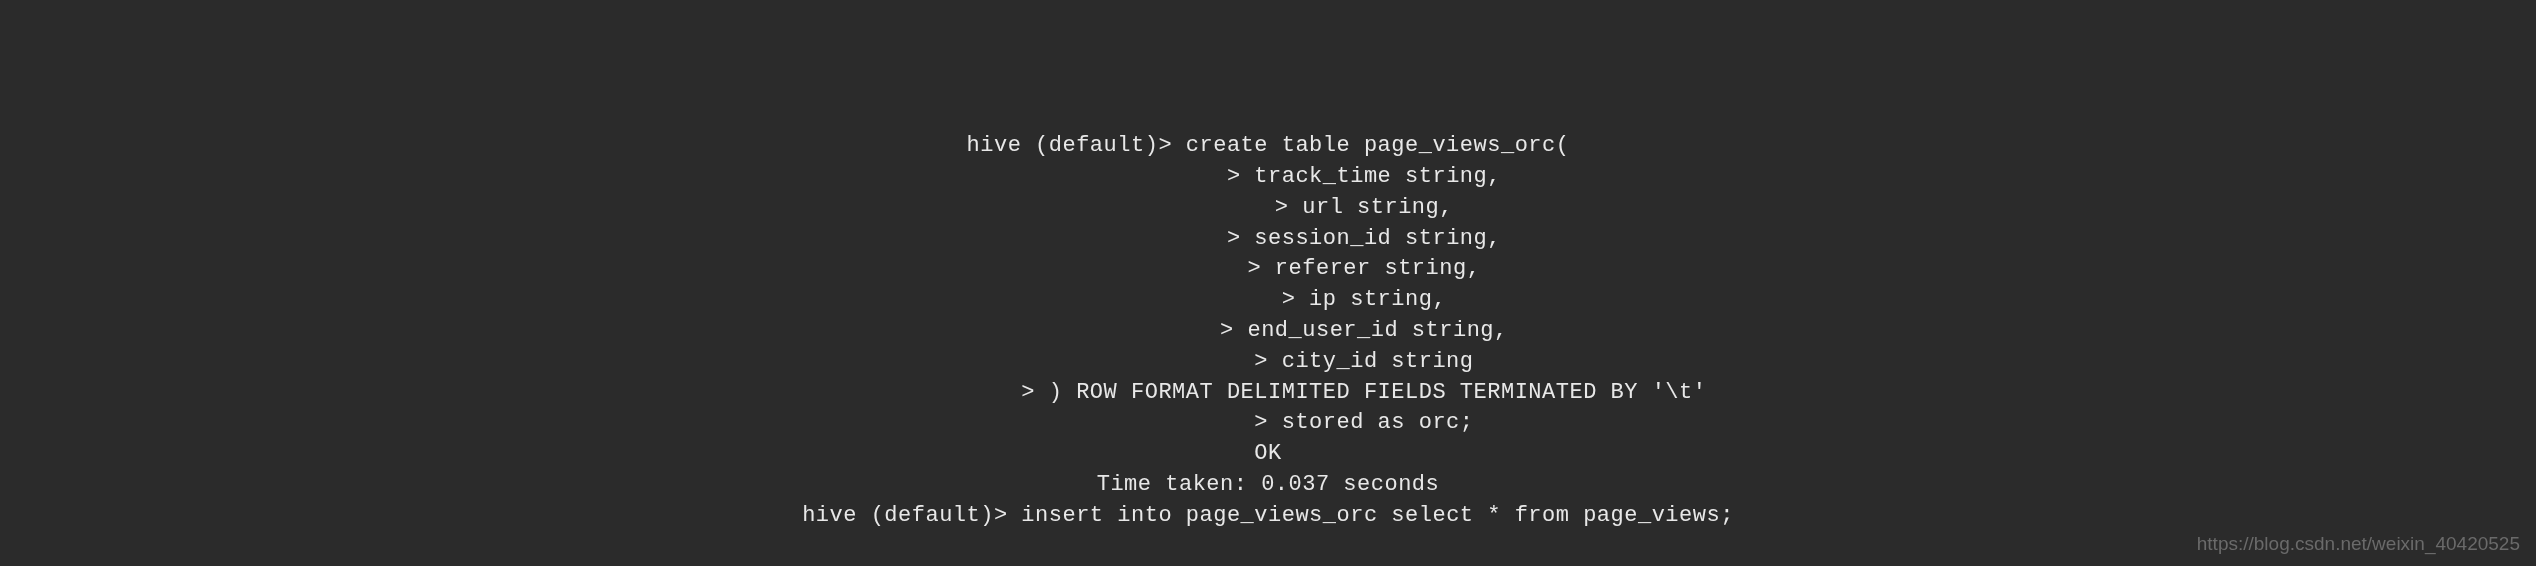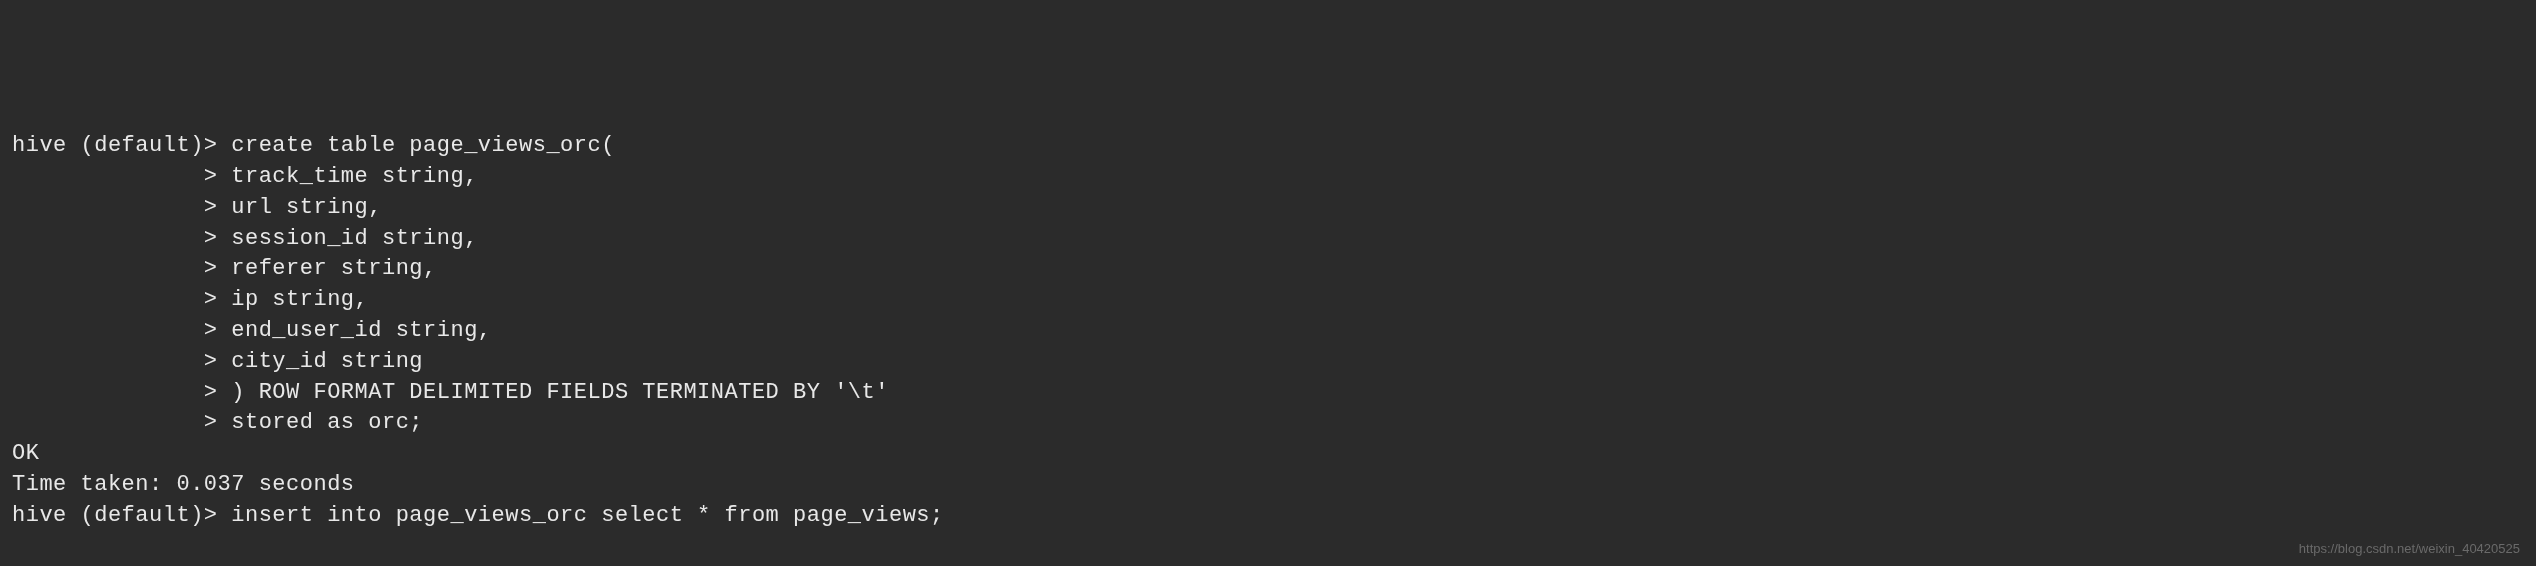--- a/index.html
+++ b/index.html
@@ -15,26 +15,27 @@
       line-height: 1.4;
       padding: 8px 12px;
       white-space: pre;
       width: 2536px;
       height: 566px;
       overflow: hidden;
       position: relative;
     }
     .terminal-content {
       letter-spacing: 0.5px;
+      text-align: center;
     }
     .watermark {
       position: absolute;
       bottom: 8px;
       right: 16px;
-      font-size: 13px;
+      font-size: 19px;
       color: #6a6a6a;
       font-family: Arial, sans-serif;
       letter-spacing: 0;
     }
     .line {
       display: block;
     }
   </style>
 </head>
 <body>

